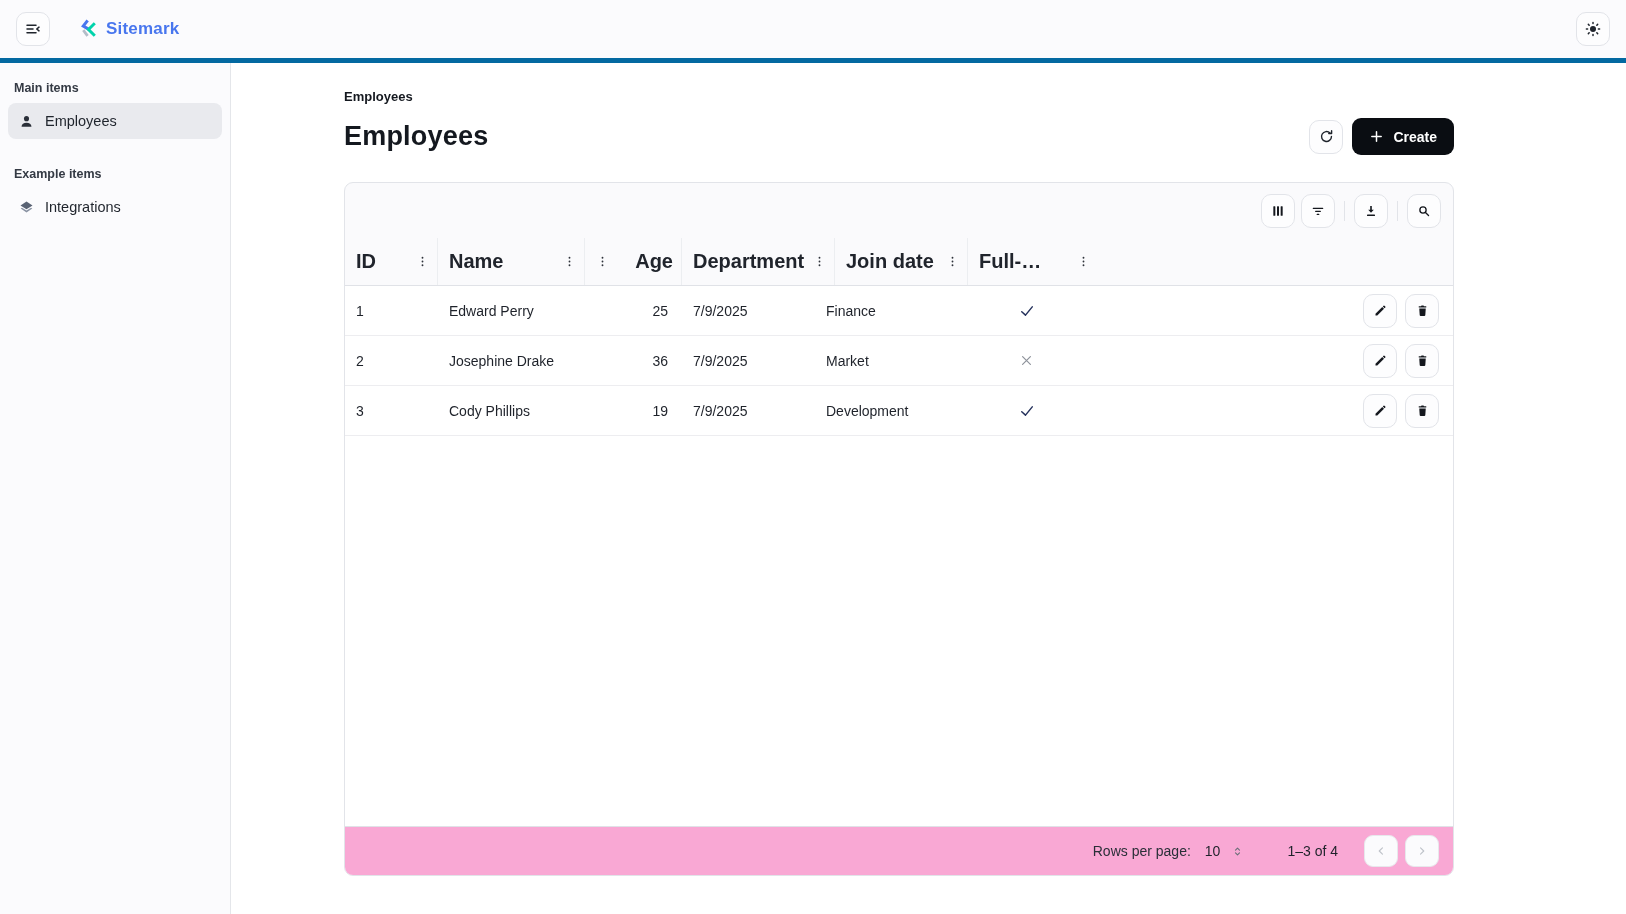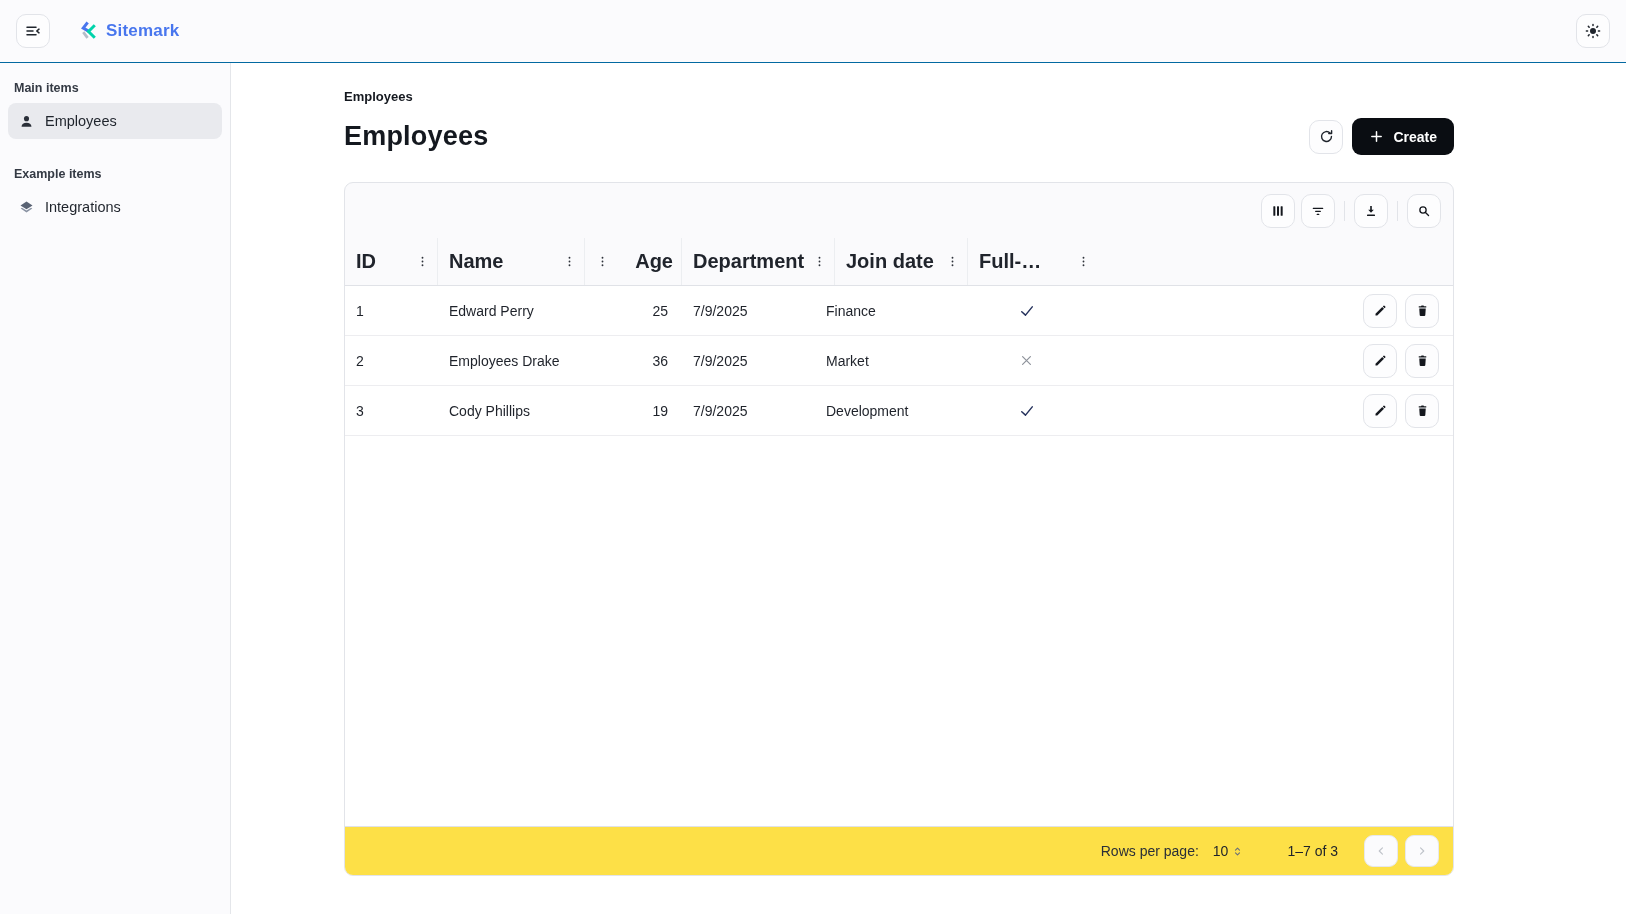--- a/index.html
+++ b/index.html
@@ -1,20 +1,20 @@
 <!DOCTYPE html>
 <html><head>
 <meta charset="utf-8">
 <style>
   * { margin:0; padding:0; box-sizing:border-box; }
   html,body { width:1626px; height:914px; overflow:hidden; }
   body { font-family:"Liberation Sans", sans-serif; background:#ffffff; color:#1e222a; }
 
   
-  .topbar { height:63px; background:#fbfbfd; border-bottom:1px solid #0369a1;
+  .topbar { height:63px; background:#fbfbfd; border-bottom:5px solid #0369a1;
             display:flex; align-items:center; padding:0 16px; }
   .icon-btn { width:34px; height:34px; border-radius:10px; border:1px solid #e2e4e9;
               background:#fdfdfe; display:flex; align-items:center; justify-content:center;
               cursor:pointer; }
   .brand { display:flex; align-items:center; gap:7px; margin-left:28px; }
   .brand-text { color:#4876EE; font-weight:700; font-size:17px; letter-spacing:.2px; }
   .topbar-spacer { flex:1; }
 
   
   .shell { display:flex; height:851px; }
@@ -61,25 +61,25 @@
   .col-actions { margin-left:auto; width:120px; border-right:none !important;
                  display:flex; justify-content:flex-end; gap:8px; padding-right:14px; }
 
   .grid-body { flex:1; background:#ffffff; }
   .grid-row { height:50px; display:flex; align-items:center; font-size:14px;
               color:#1e222a; border-bottom:1px solid #ededf0; background:#ffffff; }
   .cell { padding:0 8px 0 11px; display:flex; align-items:center; }
   .cell.num { justify-content:flex-end; padding-right:14px; }
   .cell.bool { padding-left:50px; }
 
-  .grid-footer { height:49px; background:#fde047; border-top:1px solid #e0e2e7;
+  .grid-footer { height:49px; background:#f9a8d4; border-top:1px solid #e0e2e7;
                  display:flex; align-items:center; justify-content:flex-end; gap:0;
                  padding-right:14px; font-size:14px; color:#1e222a; }
   .rpp-label { color:#2a2f38; }
-  .rpp-value { margin-left:14px; display:flex; align-items:center; gap:2px; cursor:pointer; }
+  .rpp-value { margin-left:14px; display:flex; align-items:center; gap:10px; cursor:pointer; }
   .range { margin-left:42px; margin-right:26px; }
   .pg-btn { width:34px; height:32px; border-radius:9px; border:1px solid #e7e8ec;
             background:#fbfbfd; display:flex; align-items:center; justify-content:center; }
 
   svg { display:block; }
 </style>
 </head>
 <body>
 
 <header class="topbar">
@@ -298,21 +298,21 @@
                       <path d="M6.8 8.8h10.4l-.7 10.5a1.6 1.6 0 0 1-1.6 1.5H9.1a1.6 1.6 0 0 1-1.6-1.5Z"></path>
                       <path d="M9.6 5.3l.8-1.3h3.2l.8 1.3H18v2H6v-2Z"></path>
                     </svg>
                 </span>
               </button>
             </div>
           </div>
 
           <div class="grid-row">
             <div class="cell col-id">2</div>
-            <div class="cell col-name">Employees Drake</div>
+            <div class="cell col-name">Josephine Drake</div>
             <div class="cell col-age num">36</div>
             <div class="cell col-join">7/9/2025</div>
             <div class="cell col-dept">Market</div>
             <div class="cell col-full bool">
               <span>
                 <svg width="17" height="17" viewBox="0 0 24 24" fill="none" stroke="#8E939B" stroke-width="1.7" stroke-linecap="round">
                     <path d="M6.5 6.5 17.5 17.5M17.5 6.5 6.5 17.5"></path>
                   </svg>
               </span>
             </div>
@@ -373,21 +373,21 @@
           <span class="rpp-label">Rows per page:</span>
           <span class="rpp-value">
             <span>10</span>
             <span>
               <svg width="15" height="15" viewBox="0 0 24 24" fill="none" stroke="#6a6f78" stroke-width="1.8" stroke-linecap="round" stroke-linejoin="round">
                 <path d="M8.8 9.8 12 6.6l3.2 3.2"></path>
                   <path d="M8.8 14.2 12 17.4l3.2-3.2"></path>
               </svg>
             </span>
           </span>
-          <span class="range">1–7 of 3</span>
+          <span class="range">1–3 of 4</span>
           <button class="pg-btn" style="margin-right:7px;">
             <span>
               <svg width="14" height="14" viewBox="0 0 24 24" fill="none" stroke="#bfc3ca" stroke-width="2" stroke-linecap="round" stroke-linejoin="round">
                   <path d="M14.5 6.5 9 12l5.5 5.5"></path>
                 </svg>
             </span>
           </button>
           <button class="pg-btn">
             <span>
               <svg width="14" height="14" viewBox="0 0 24 24" fill="none" stroke="#bfc3ca" stroke-width="2" stroke-linecap="round" stroke-linejoin="round">

